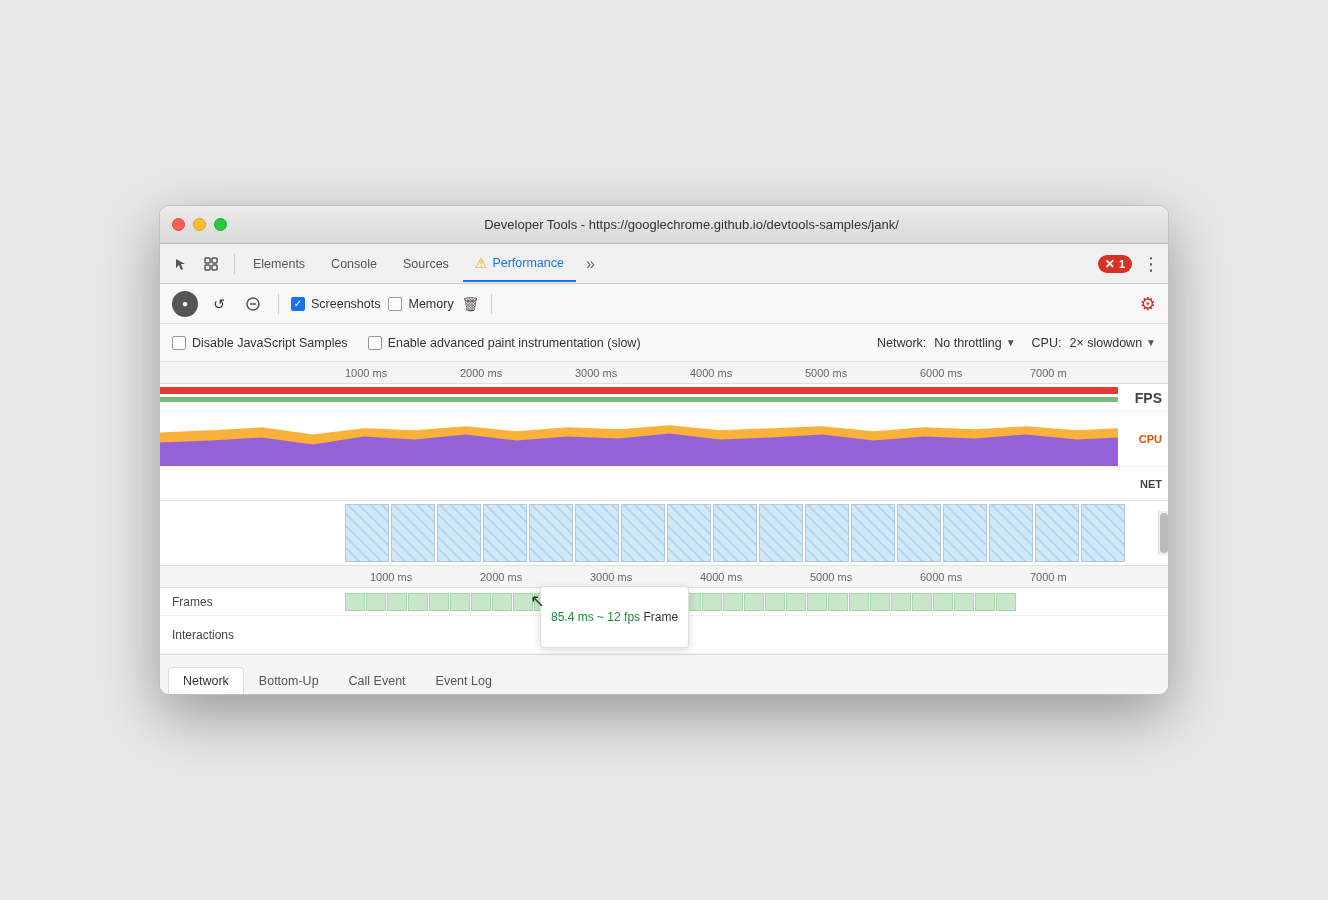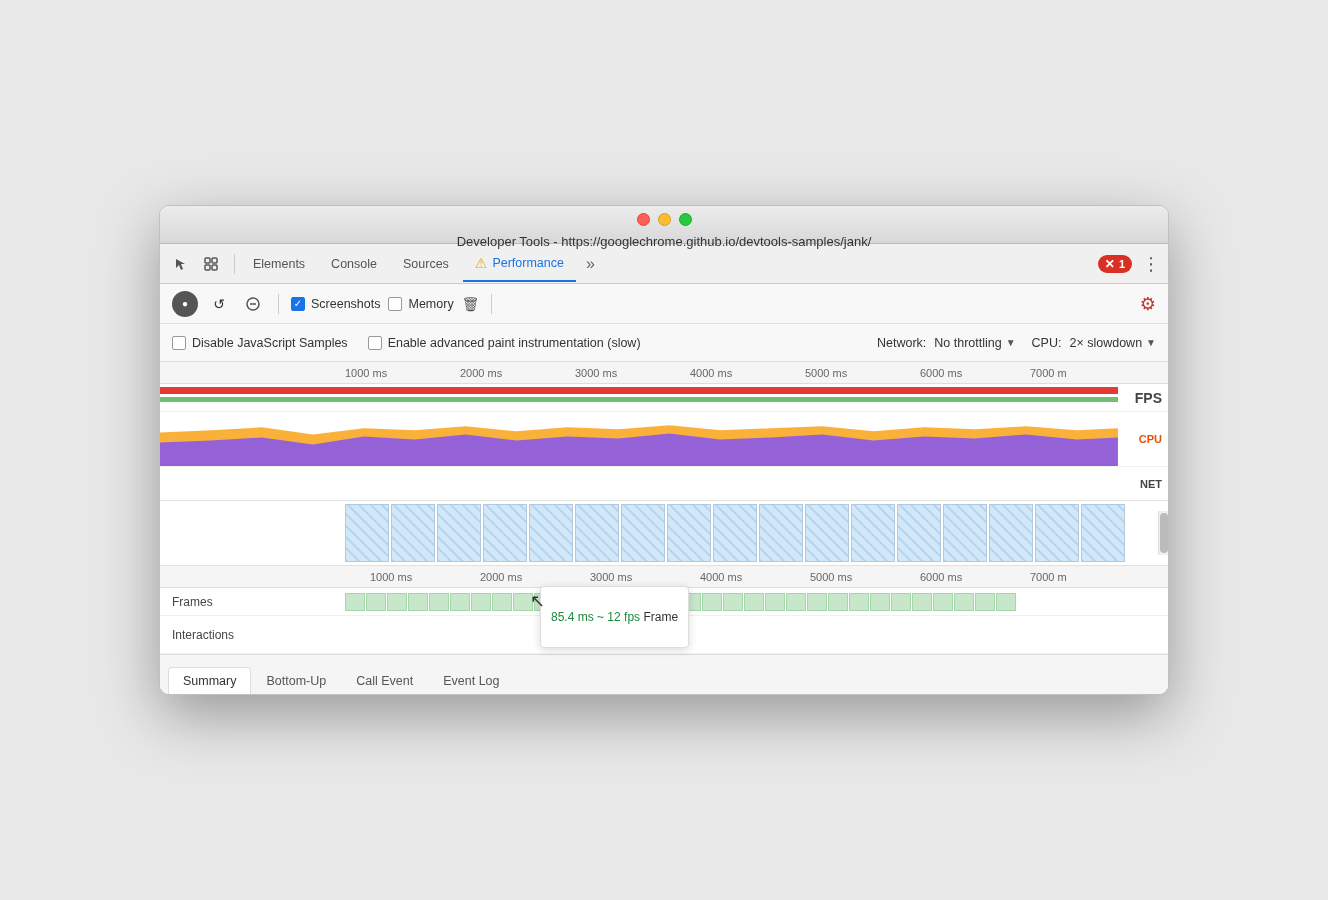--- a/index.html
+++ b/index.html
@@ -18,24 +18,22 @@
       box-shadow: 0 20px 60px rgba(0,0,0,0.35);
       overflow: hidden;
       border: 1px solid #c0c0c0;
     }
     
     .titlebar {
       background: linear-gradient(180deg, #ececec 0%, #d8d8d8 100%);
       height: 38px;
       display: flex;
       align-items: center;
-      padding: 7px 12px;
+      padding: 16px 12px;
       border-bottom: 1px solid #b8b8b8;
-      gap: 8px;
-      flex-direction: column;
     }
     .traffic-lights { display: flex; gap: 8px; align-items: center; }
     .traffic-light {
       width: 13px; height: 13px; border-radius: 50%;
       display: flex; align-items: center; justify-content: center;
     }
     .tl-red { background: #ff5f57; border: 1px solid #e0443e; }
     .tl-yellow { background: #febc2e; border: 1px solid #d4a017; }
     .tl-green { background: #28c840; border: 1px solid #1aab29; }
     .titlebar-title {
@@ -577,21 +575,21 @@
       <div class="cursor-icon" style="left:370px; top:2px;">↖</div>
     </div>
 
     <div class="interactions-row">
       <div class="row-label">Interactions</div>
     </div>
   </div>
 
   <div class="bottom-tabs">
     <div class="btab active">
-      <span>Summary</span>
+      <span>Network</span>
     </div>
     <div class="btab">
       <span>Bottom-Up</span>
     </div>
     <div class="btab">
       <span>Call Event</span>
     </div>
     <div class="btab">
       <span>Event Log</span>
     </div>

